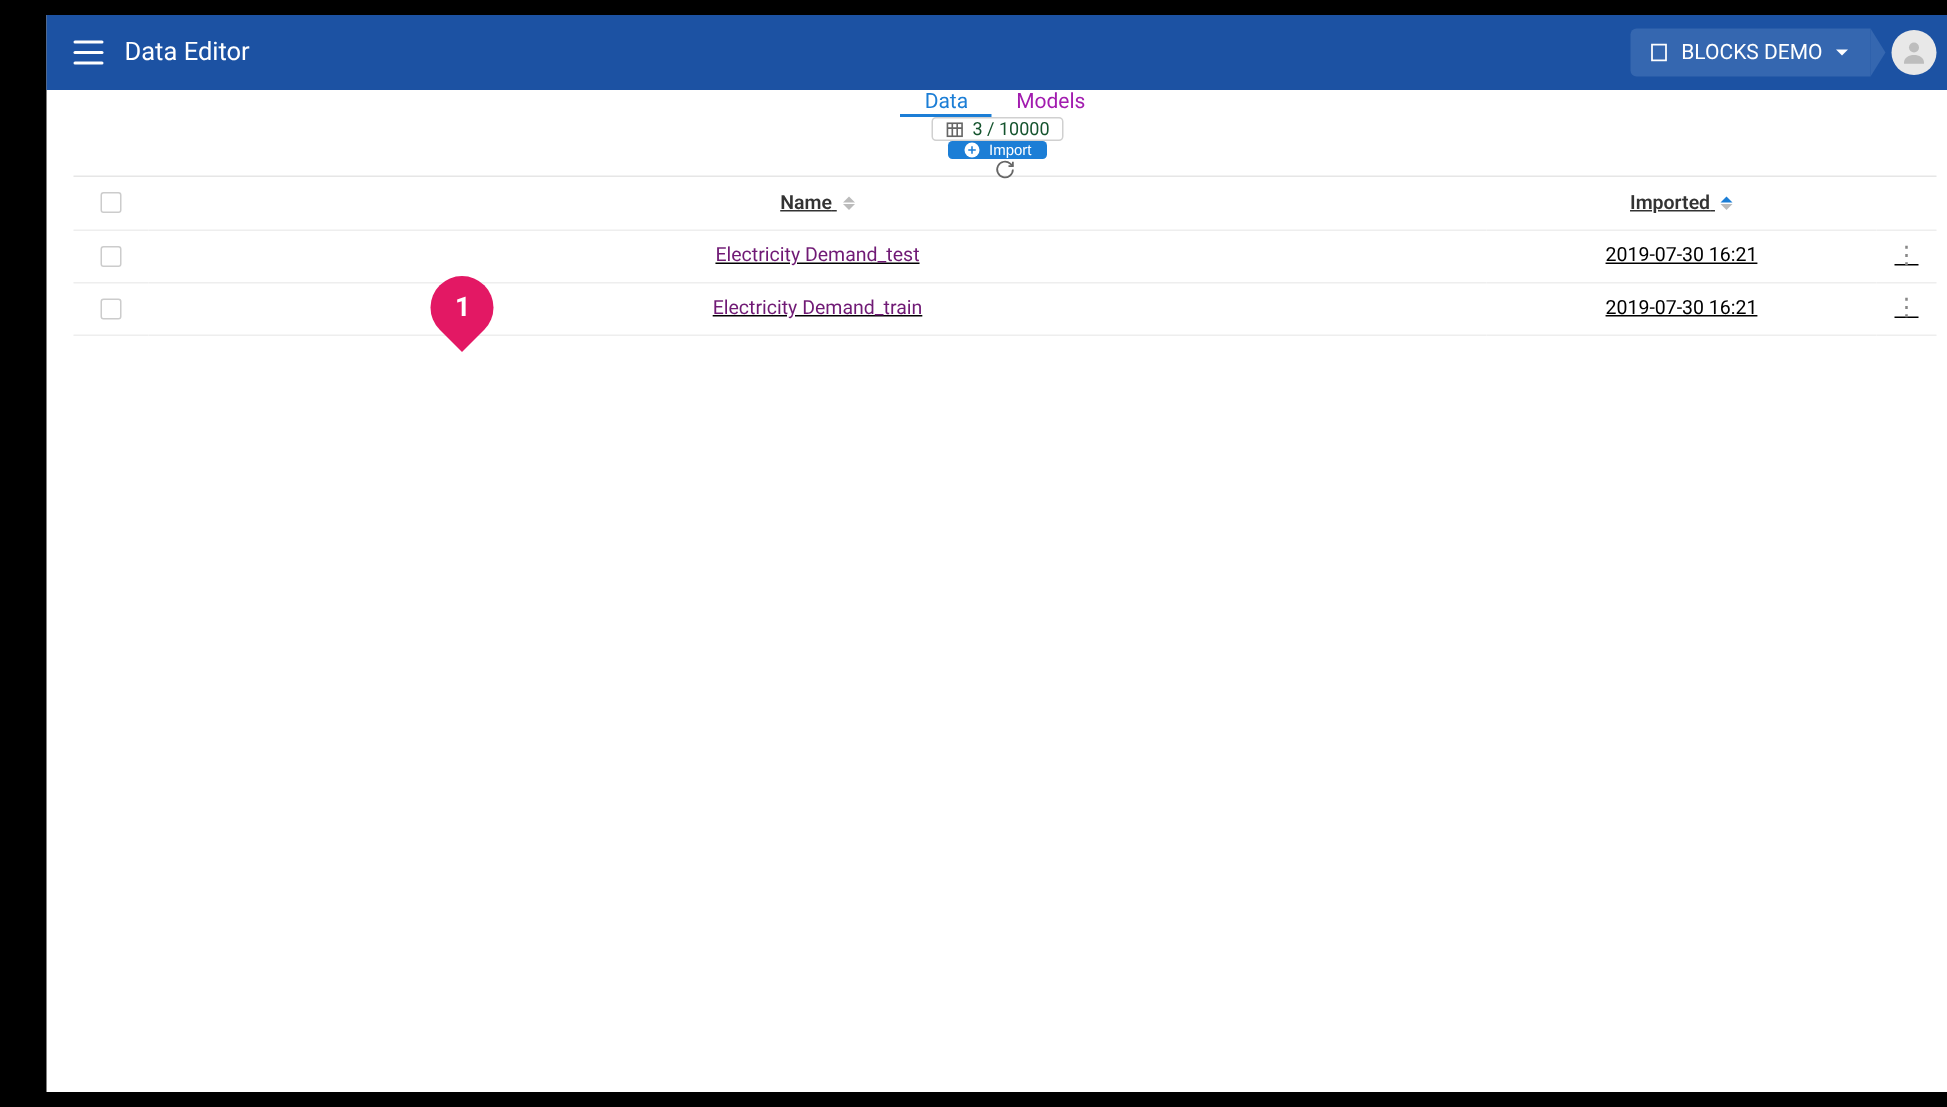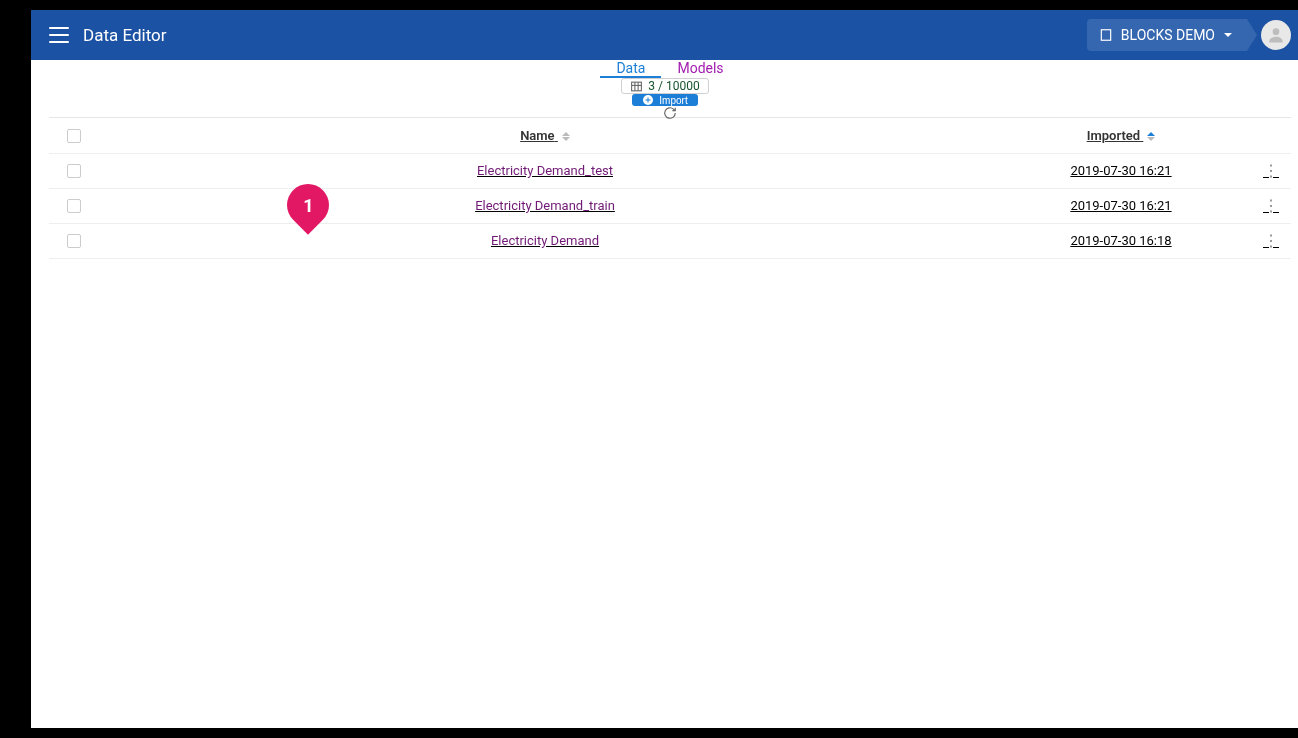--- a/index.html
+++ b/index.html
@@ -145,23 +145,17 @@
               <td class="col-actions"><span class="kebab">⋮</span></td>
             </tr>
             <tr>
               <td class="col-check"><span class="chk"></span></td>
               <td class="col-name cell-with-balloon"><span class="link">Electricity Demand_train</span><div class="balloon" style="left: 188px;">
                   <span>1</span>
                 </div></td>
               <td class="col-imported">2019-07-30 16:21</td>
               <td class="col-actions"><span class="kebab">⋮</span></td>
             </tr>
-            <tr>
-              <td class="col-check"><span class="chk"></span></td>
-              <td class="col-name cell-with-balloon"><span class="link">Electricity Demand</span></td>
-              <td class="col-imported">2019-07-30 16:18</td>
-              <td class="col-actions"><span class="kebab">⋮</span></td>
-            </tr>
           </tbody>
       </table>
     </div>
   </div>
 </div>
 
 </body></html>

